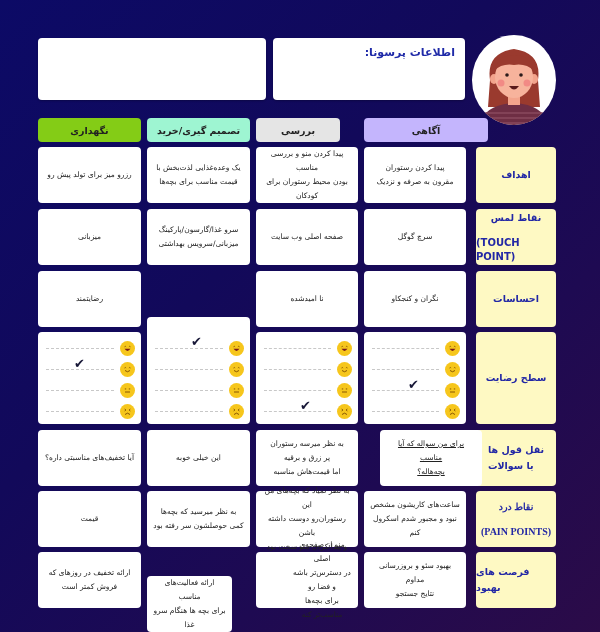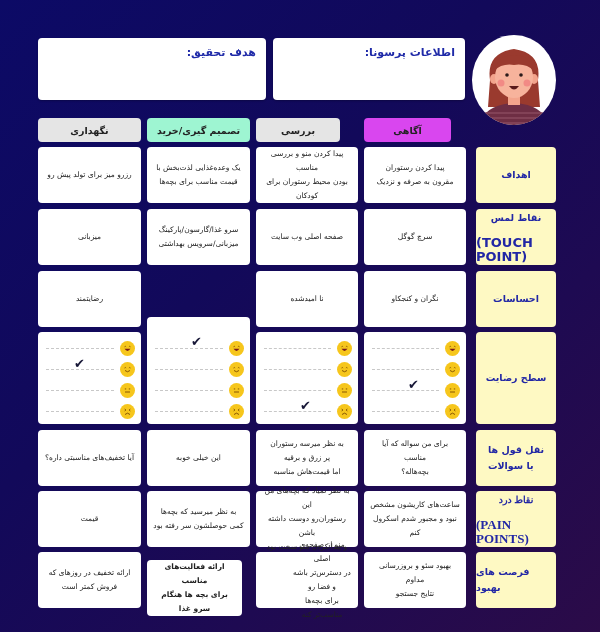--- a/index.html
+++ b/index.html
@@ -40,21 +40,21 @@
     text-align: center; direction: rtl;
     font-size: 7.5px; line-height: 14px; color: #222; padding: 4px 6px;
     white-space: pre-line;
   }
   .label {
     position: absolute; background: #fef9c3; border-radius: 4px;
     display: flex; flex-direction: column; align-items: center; justify-content: center;
     text-align: left; direction: rtl; color: #2227a5; font-weight: bold;
     font-size: 9.5px; line-height: 16px;
   }
-  .label .sub { font-size: 13px; font-weight: bold; line-height: 14px; direction: ltr; margin-top: 10px; }
+  .label .sub { font-size: 10px; font-weight: bold; line-height: 14px; direction: ltr; margin-top: 10px; }
 
   .sat { padding: 6px 6px; display: block; }
   .sat-row {
     position: relative; height: 21px; display: flex; align-items: center;
     justify-content: flex-end; direction: ltr;
   }
   .sat-row .dash {
     flex: 1; border-top: 1.5px dashed #c8c8c8; margin-right: 6px; margin-left: 2px; height: 0;
   }
   .emoji {
@@ -96,27 +96,26 @@
 
     <path d="M37 51 Q42 58 47 51 Z" fill="#5a1a1a"></path>
   </svg>
 </div>
 
 <div class="card top-box" style="left:273px; top:38px; width:192px; height:62px;">
   <div class="title">اطلاعات پرسونا:</div>
 </div>
 
 <div class="card top-box goal" style="left:38px; top:38px; width:228px; height:62px;">
-  <div class="title">هدف تحقیق:</div>
-</div>
-
-<div class="stage" style="left:364px; width:87px; background:#d946ef;">آگاهی</div>
+</div>
+
+<div class="stage" style="left:364px; width:124px; background:#c4b5fd;">آگاهی</div>
 <div class="stage" style="left:256px; width:84px; background:#e5e5e5;">بررسی</div>
 <div class="stage" style="left:147px; width:103px; background:#9ef5d2;">تصمیم گیری/خرید</div>
-<div class="stage" style="left:38px; width:103px; background:#e5e5e5;">نگهداری</div>
+<div class="stage" style="left:38px; width:103px; background:#84cc16;">نگهداری</div>
 
 <div class="label" style="left:476px; top:147px; width:80px; height:56px;">
   <span>اهداف</span>
 </div>
 <div class="cell" style="left:364px; top:147px; width:102px; height:56px;">پیدا کردن رستوران
 مقرون به صرفه و نزدیک</div>
 <div class="cell" style="left:256px; top:147px; width:102px; height:56px;">پیدا کردن منو و بررسی مناسب
 بودن محیط رستوران برای کودکان</div>
 <div class="cell" style="left:147px; top:147px; width:103px; height:56px;">یک وعده‌غذایی لذت‌بخش با
 قیمت مناسب برای بچه‌ها</div>
@@ -210,21 +209,21 @@
         </svg></div></div><div class="sat-row"><div class="dash"></div><div class="emoji"><svg width="11" height="11" viewBox="0 0 11 11">
           <path d="M2.6 3 L4 4 L2.6 5" stroke="#7a4a00" stroke-width="0.8" fill="none"></path>
           <path d="M8.4 3 L7 4 L8.4 5" stroke="#7a4a00" stroke-width="0.8" fill="none"></path>
           <path d="M3 8.5 Q5.5 5.8 8 8.5" stroke="#7a4a00" stroke-width="0.9" fill="none"></path>
         </svg></div></div></div>
 
 <div class="label" style="left:476px; top:430px; width:80px; height:56px; white-space:pre-line;">
   <span>نقل قول ها
 یا سوالات</span>
 </div>
-<div class="cell" style="left:364px; top:430px; width:102px; height:56px;">برای من سواله که آیا مناسب
+<div class="cell" style="left:380px; top:430px; width:102px; height:56px;text-decoration:underline;">برای من سواله که آیا مناسب
 بچه‌هاله؟</div>
 <div class="cell" style="left:256px; top:430px; width:102px; height:56px;">به نظر میرسه رستوران
 پر زرق و برقیه
 اما قیمت‌هاش مناسبه</div>
 <div class="cell" style="left:147px; top:430px; width:103px; height:56px;">این خیلی خوبه</div>
 <div class="cell" style="left:38px; top:430px; width:103px; height:56px;">آیا تخفیف‌های مناسبتی داره؟</div>
 
 <div class="label" style="left:476px; top:491px; width:80px; height:56px;font-family:Liberation Serif, serif;">
   <span>نقاط درد</span>
   <span class="sub">(PAIN POINTS)</span>
@@ -239,16 +238,16 @@
 <div class="cell" style="left:38px; top:491px; width:103px; height:56px;">قیمت</div>
 
 <div class="label" style="left:476px; top:552px; width:80px; height:56px;">
   <span>فرصت های بهبود</span>
 </div>
 <div class="cell" style="left:364px; top:552px; width:102px; height:56px;">بهبود سئو و بروزرسانی مداوم
 نتایج جستجو</div>
 <div class="cell" style="left:256px; top:552px; width:102px; height:56px;padding-left:36px;">منو از صفحه‌ی اصلی
 در دسترس‌تر باشه و فضا رو
 برای بچه‌ها مناسب‌تر کنه</div>
-<div class="cell" style="left:147px; top:560px; width:95px; height:56px;font-weight:bold;">ارائه فعالیت‌های مناسب
+<div class="cell" style="left:147px; top:576px; width:85px; height:56px;">ارائه فعالیت‌های مناسب
 برای بچه ها هنگام سرو غذا</div>
 <div class="cell" style="left:38px; top:552px; width:103px; height:56px;">ارائه تخفیف در روزهای که
 فروش کمتر است</div>
 
 </body></html>

